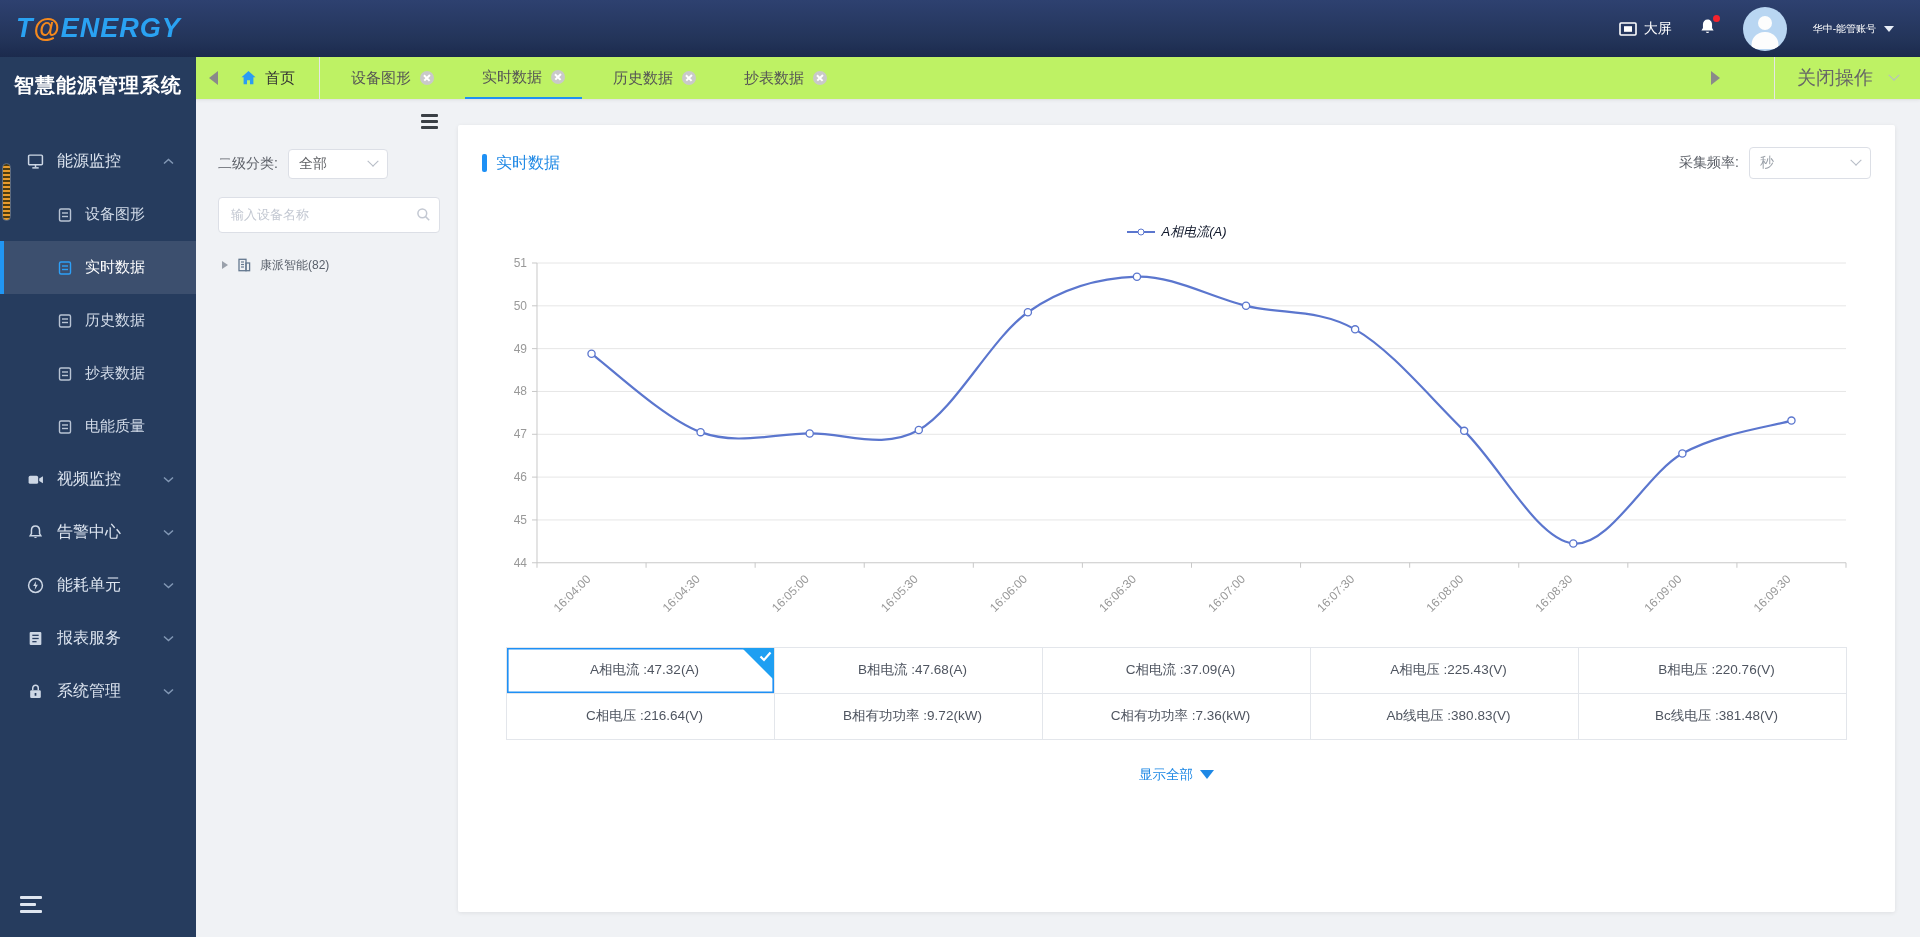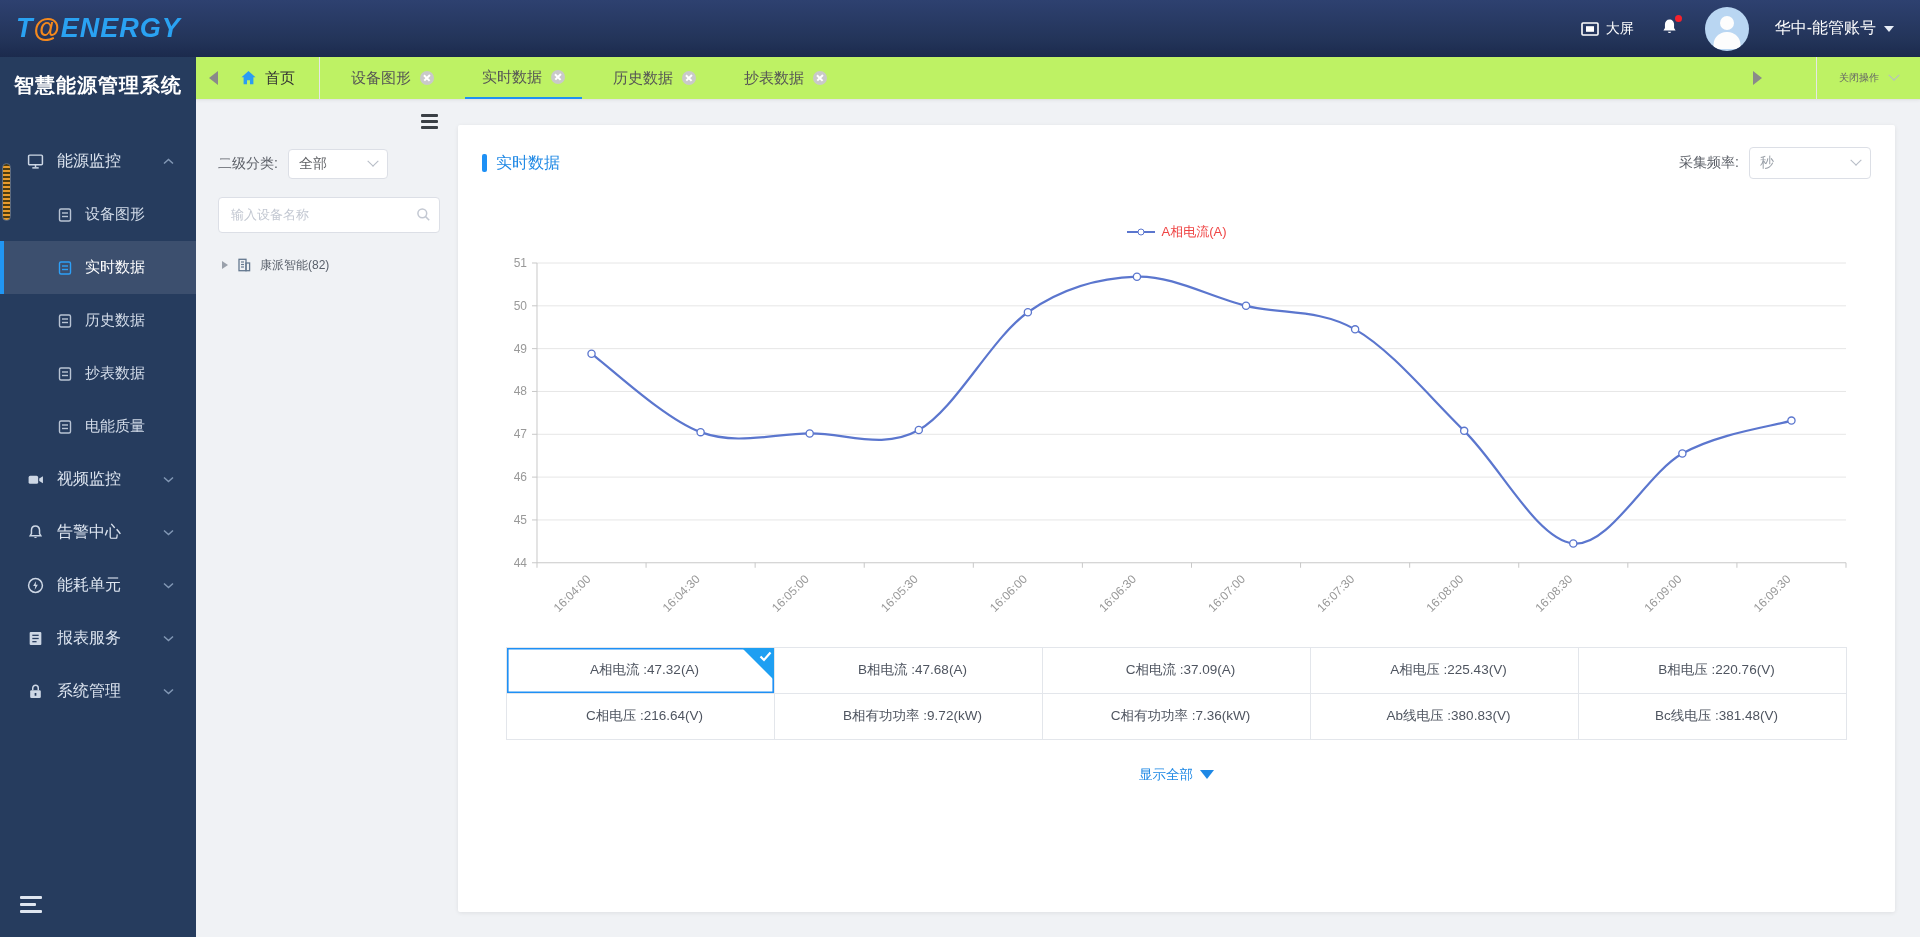--- a/index.html
+++ b/index.html
@@ -11,21 +11,21 @@
   .logo { display:flex; align-items:baseline; font-weight:bold; font-style:italic; font-size:27px; letter-spacing:1px; user-select:none; }
   .logo .lb { color:#2aa2f2; }
   .logo .lo { color:#f5891d; font-style:normal; }
   .topbar-right { display:flex; align-items:center; gap:26px; }
   .big-screen { display:flex; align-items:center; gap:7px; color:#fff; font-size:14px; cursor:pointer; }
   .bell-wrap { position:relative; cursor:pointer; }
   .bell-dot { position:absolute; top:-2px; right:-3px; width:7px; height:7px; border-radius:50%; background:#f5222d; }
   .avatar { width:44px; height:44px; border-radius:50%; background:#b9d6f2; position:relative; overflow:hidden; cursor:pointer; }
   .avatar::before { content:''; position:absolute; top:9px; left:50%; transform:translateX(-50%); width:14px; height:14px; border-radius:50%; background:#fdfdfd; }
   .avatar::after { content:''; position:absolute; top:25px; left:50%; transform:translateX(-50%); width:27px; height:17px; border-radius:13px 13px 0 0; background:#fdfdfd; }
-  .account { display:flex; align-items:center; gap:8px; color:#fff; font-size:16px; cursor:pointer; }
+  .account { display:flex; align-items:center; gap:8px; color:#fff; font-size:10px; cursor:pointer; }
   .caret-down-white { width:0; height:0; border-left:5px solid transparent; border-right:5px solid transparent; border-top:6px solid #e8eef7; }
 
   
   .body-row { flex:1; display:flex; min-height:0; }
 
   
   .sidebar { width:196px; flex:0 0 196px; background:#263c5e; color:#dde5f0; position:relative; display:flex; flex-direction:column; }
   .scroll-thumb { position:absolute; left:2px; top:106px; width:9px; height:58px; border-radius:5px; border:1px solid #5d6b80; background:repeating-linear-gradient(0deg,#e89b2c 0 2px,#4d3c10 2px 4px); cursor:pointer; }
   .sys-title { font-size:20px; font-weight:bold; color:#fff; text-align:center; margin-top:15px; letter-spacing:1px; }
   .side-nav { margin-top:36px; flex:1; }
@@ -47,21 +47,21 @@
   .nav-arrow { width:34px; display:flex; align-items:center; justify-content:center; cursor:pointer; }
   .tri-left { width:0;height:0;border-top:7px solid transparent;border-bottom:7px solid transparent;border-right:9px solid #8a8a8a; }
   .tri-right { width:0;height:0;border-top:7px solid transparent;border-bottom:7px solid transparent;border-left:9px solid #8a8a8a; }
   .home-tab { display:flex; align-items:center; gap:8px; padding:0 24px 0 10px; font-size:15px; color:#333; border-right:1px solid #e6e6e6; cursor:pointer; }
   .tab { display:flex; align-items:center; gap:9px; padding:0 17px; margin-left:14px; font-size:15px; color:#555; cursor:pointer; }
   .tab.active { border-bottom:2px solid #1e90f5; }
   .tab-close { width:14px; height:14px; border-radius:50%; background:#c9c9c9; position:relative; display:inline-block; }
   .tab-close::before,.tab-close::after { content:''; position:absolute; left:3.2px; top:6.3px; width:7.6px; height:1.5px; background:#fff; }
   .tab-close::before { transform:rotate(45deg);} .tab-close::after { transform:rotate(-45deg);}
   .tab-right { margin-left:auto; display:flex; align-items:stretch; }
-  .close-ops { display:flex; align-items:center; gap:11px; padding:0 22px; border-left:1px solid #e6e6e6; color:#666; font-size:10px; cursor:pointer;margin-left:42px; }
+  .close-ops { display:flex; align-items:center; gap:17px; padding:0 22px; border-left:1px solid #e6e6e6; color:#666; font-size:19px; cursor:pointer;margin-left:42px; }
   .chev { width:8px; height:8px; border-right:1.6px solid #b6bcc6; border-bottom:1.6px solid #b6bcc6; transform:rotate(45deg) translate(-2px,-2px); }
 
   
   .content-row { flex:1; display:flex; min-height:0; background:#f0f2f5; }
   .filter-panel { width:262px; flex:0 0 262px; padding:14px 20px 0 22px; }
   .panel-top { display:flex; justify-content:flex-end; margin-bottom:20px; }
   .panel-collapse { display:inline-flex; flex-direction:column; gap:3.5px; cursor:pointer; }
   .panel-collapse i { display:block; width:17px; height:2.5px; background:#3a3f45; border-radius:1px; }
   .panel-row { display:flex; align-items:center; gap:10px; }
   .panel-label { font-size:14px; color:#5a5e66; }
@@ -79,21 +79,21 @@
   .card-header { display:flex; align-items:center; justify-content:space-between; }
   .card-title-wrap { display:flex; align-items:center; gap:9px; }
   .title-bar { width:5px; height:18px; background:#1e90f5; border-radius:2px; }
   .card-title { font-size:16px; color:#1e88e5; }
   .freq-wrap { display:flex; align-items:center; gap:10px; }
   .select-freq { width:122px; height:32px; padding:0 10px; font-size:14px; color:#9aa0a8; }
 
   .legend { margin-top:44px; display:flex; align-items:center; justify-content:center; gap:7px; cursor:pointer; }
   .legend-marker { width:28px; height:2px; background:#5b76ce; position:relative; }
   .legend-dot { position:absolute; left:50%; top:50%; transform:translate(-50%,-50%); width:7px; height:7px; border-radius:50%; background:#fff; border:1.6px solid #5b76ce; }
-  .legend-label { font-size:13px; color:#ef4444; }
+  .legend-label { font-size:13px; color:#0f172a;font-style:italic; }
 
   #chart-svg { width:100%; display:block; margin-top:4px; }
 
   .metric-table { width:calc(100% - 48px); margin:10px 24px 0; border-collapse:collapse; table-layout:fixed; }
   .metric-table td { border:1px solid #e3e6eb; height:46px; text-align:center; font-size:13.5px; color:#4f5560; background:#fff; cursor:pointer; position:relative;padding-left:8px; }
   .metric-table td.selected { box-shadow:inset 0 0 0 1.6px #1e90f5; }
   .corner { position:absolute; top:0; right:0; width:0; height:0; border-top:32px solid #1e9ff2; border-left:32px solid transparent; }
   .corner svg { position:absolute; top:-29px; right:2px; }
 
   .show-all { margin-top:26px; display:flex; align-items:center; justify-content:center; gap:7px; cursor:pointer; }

